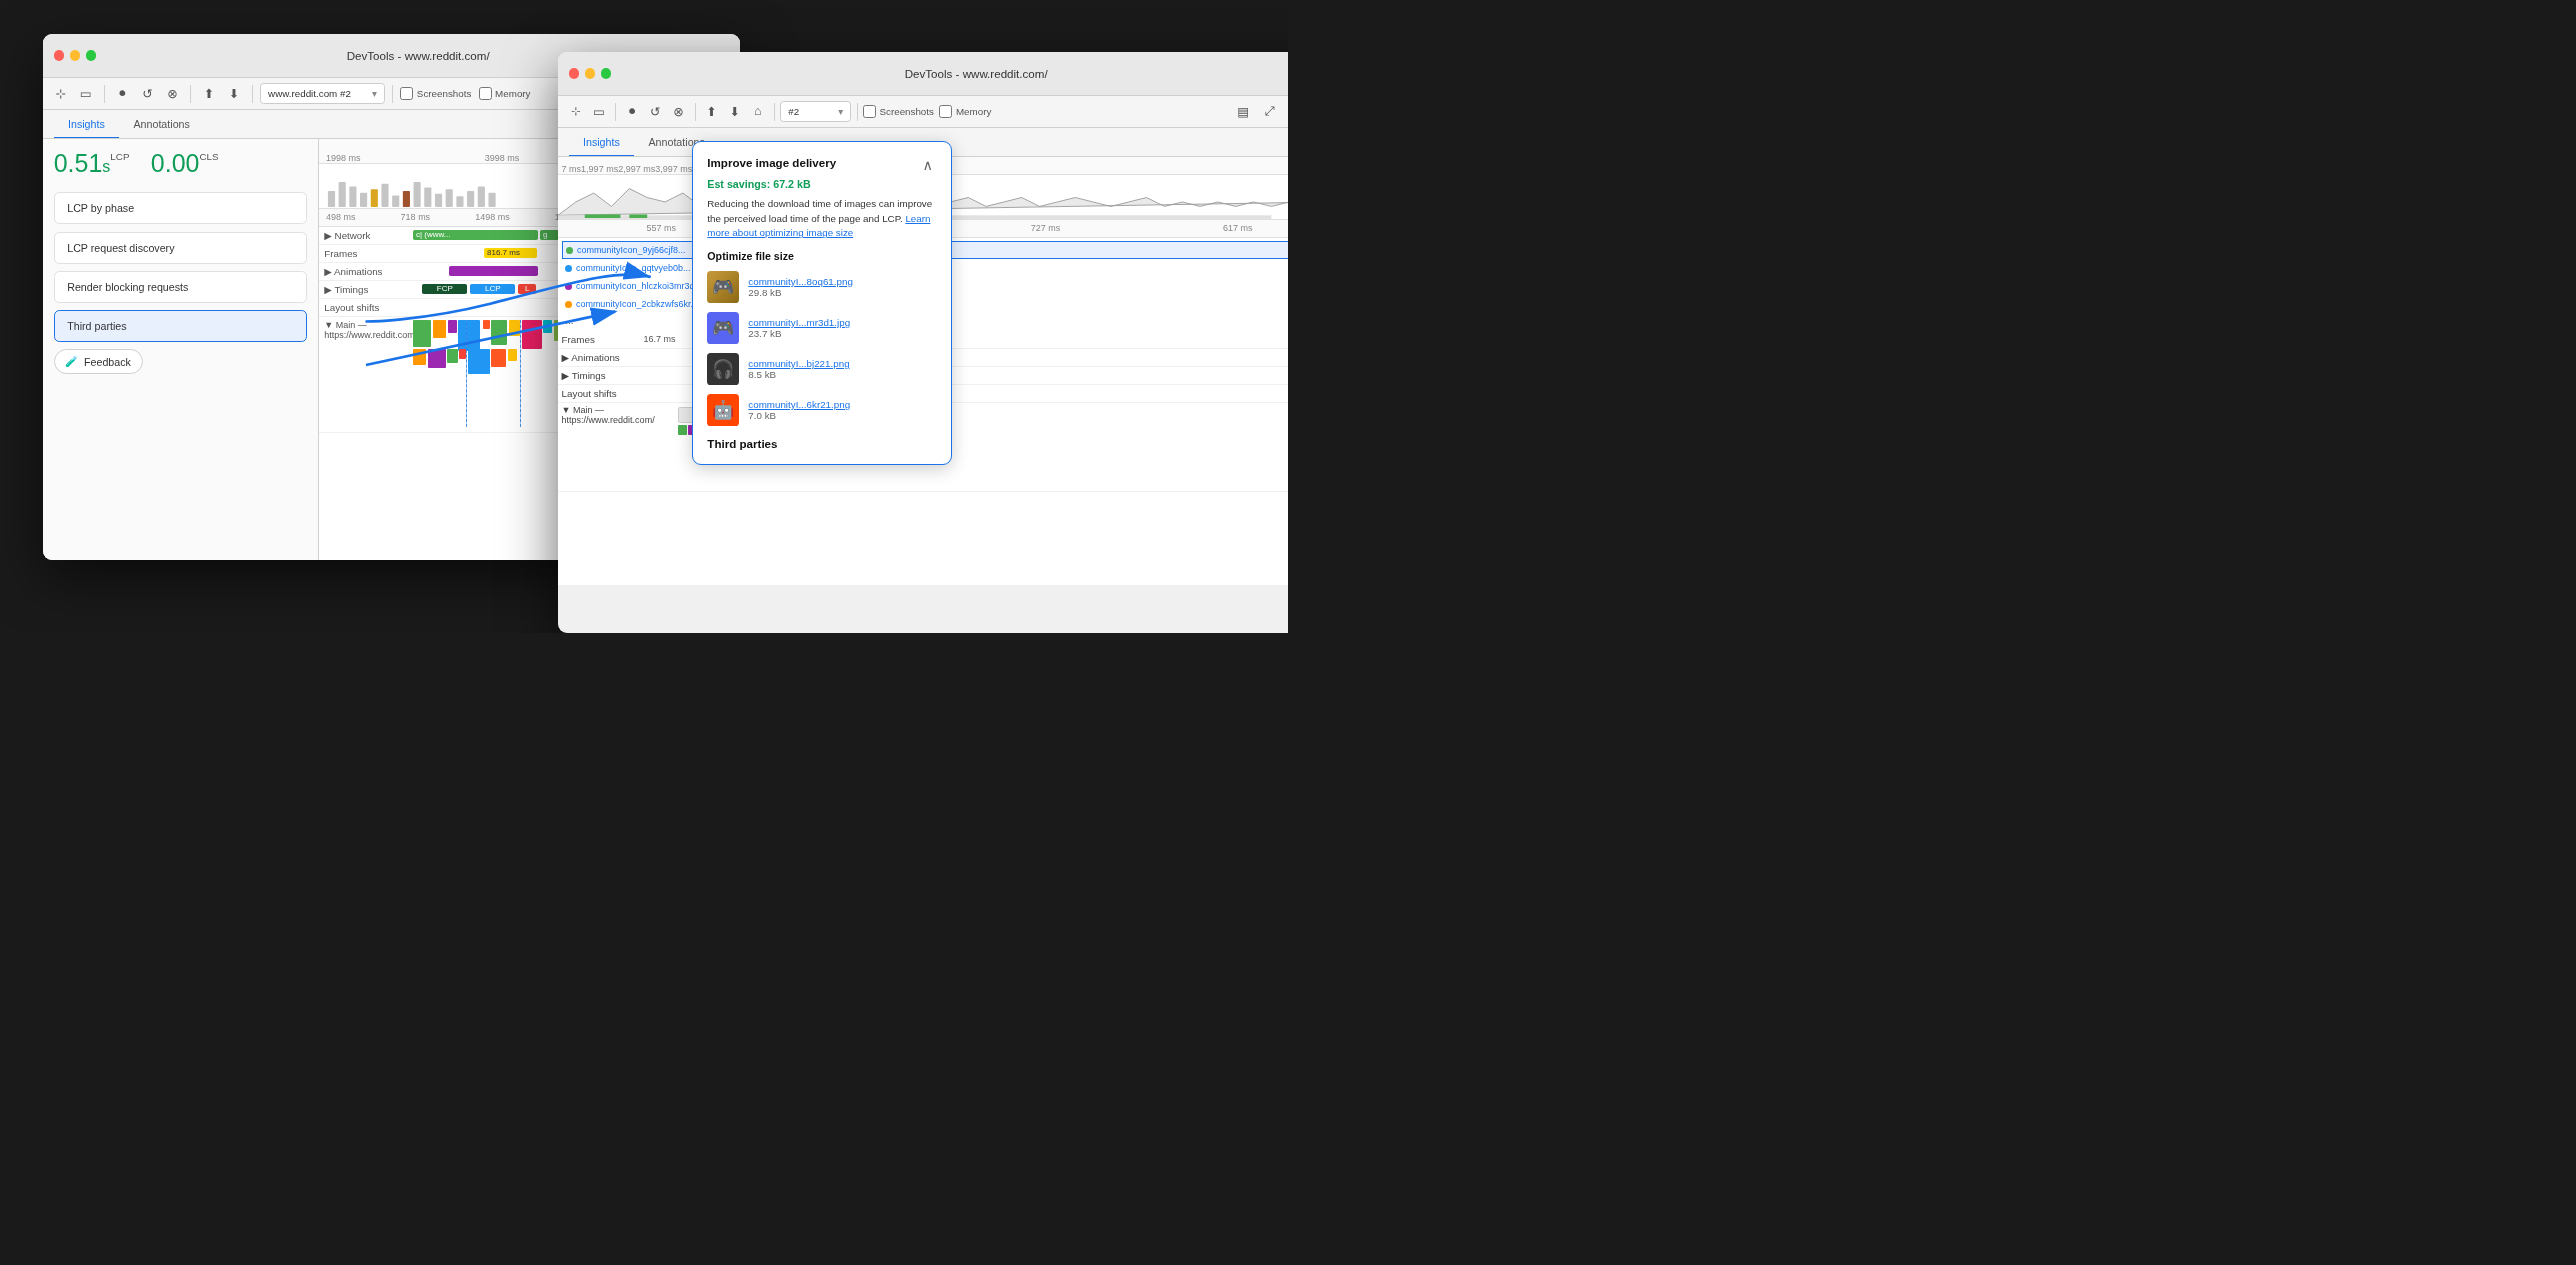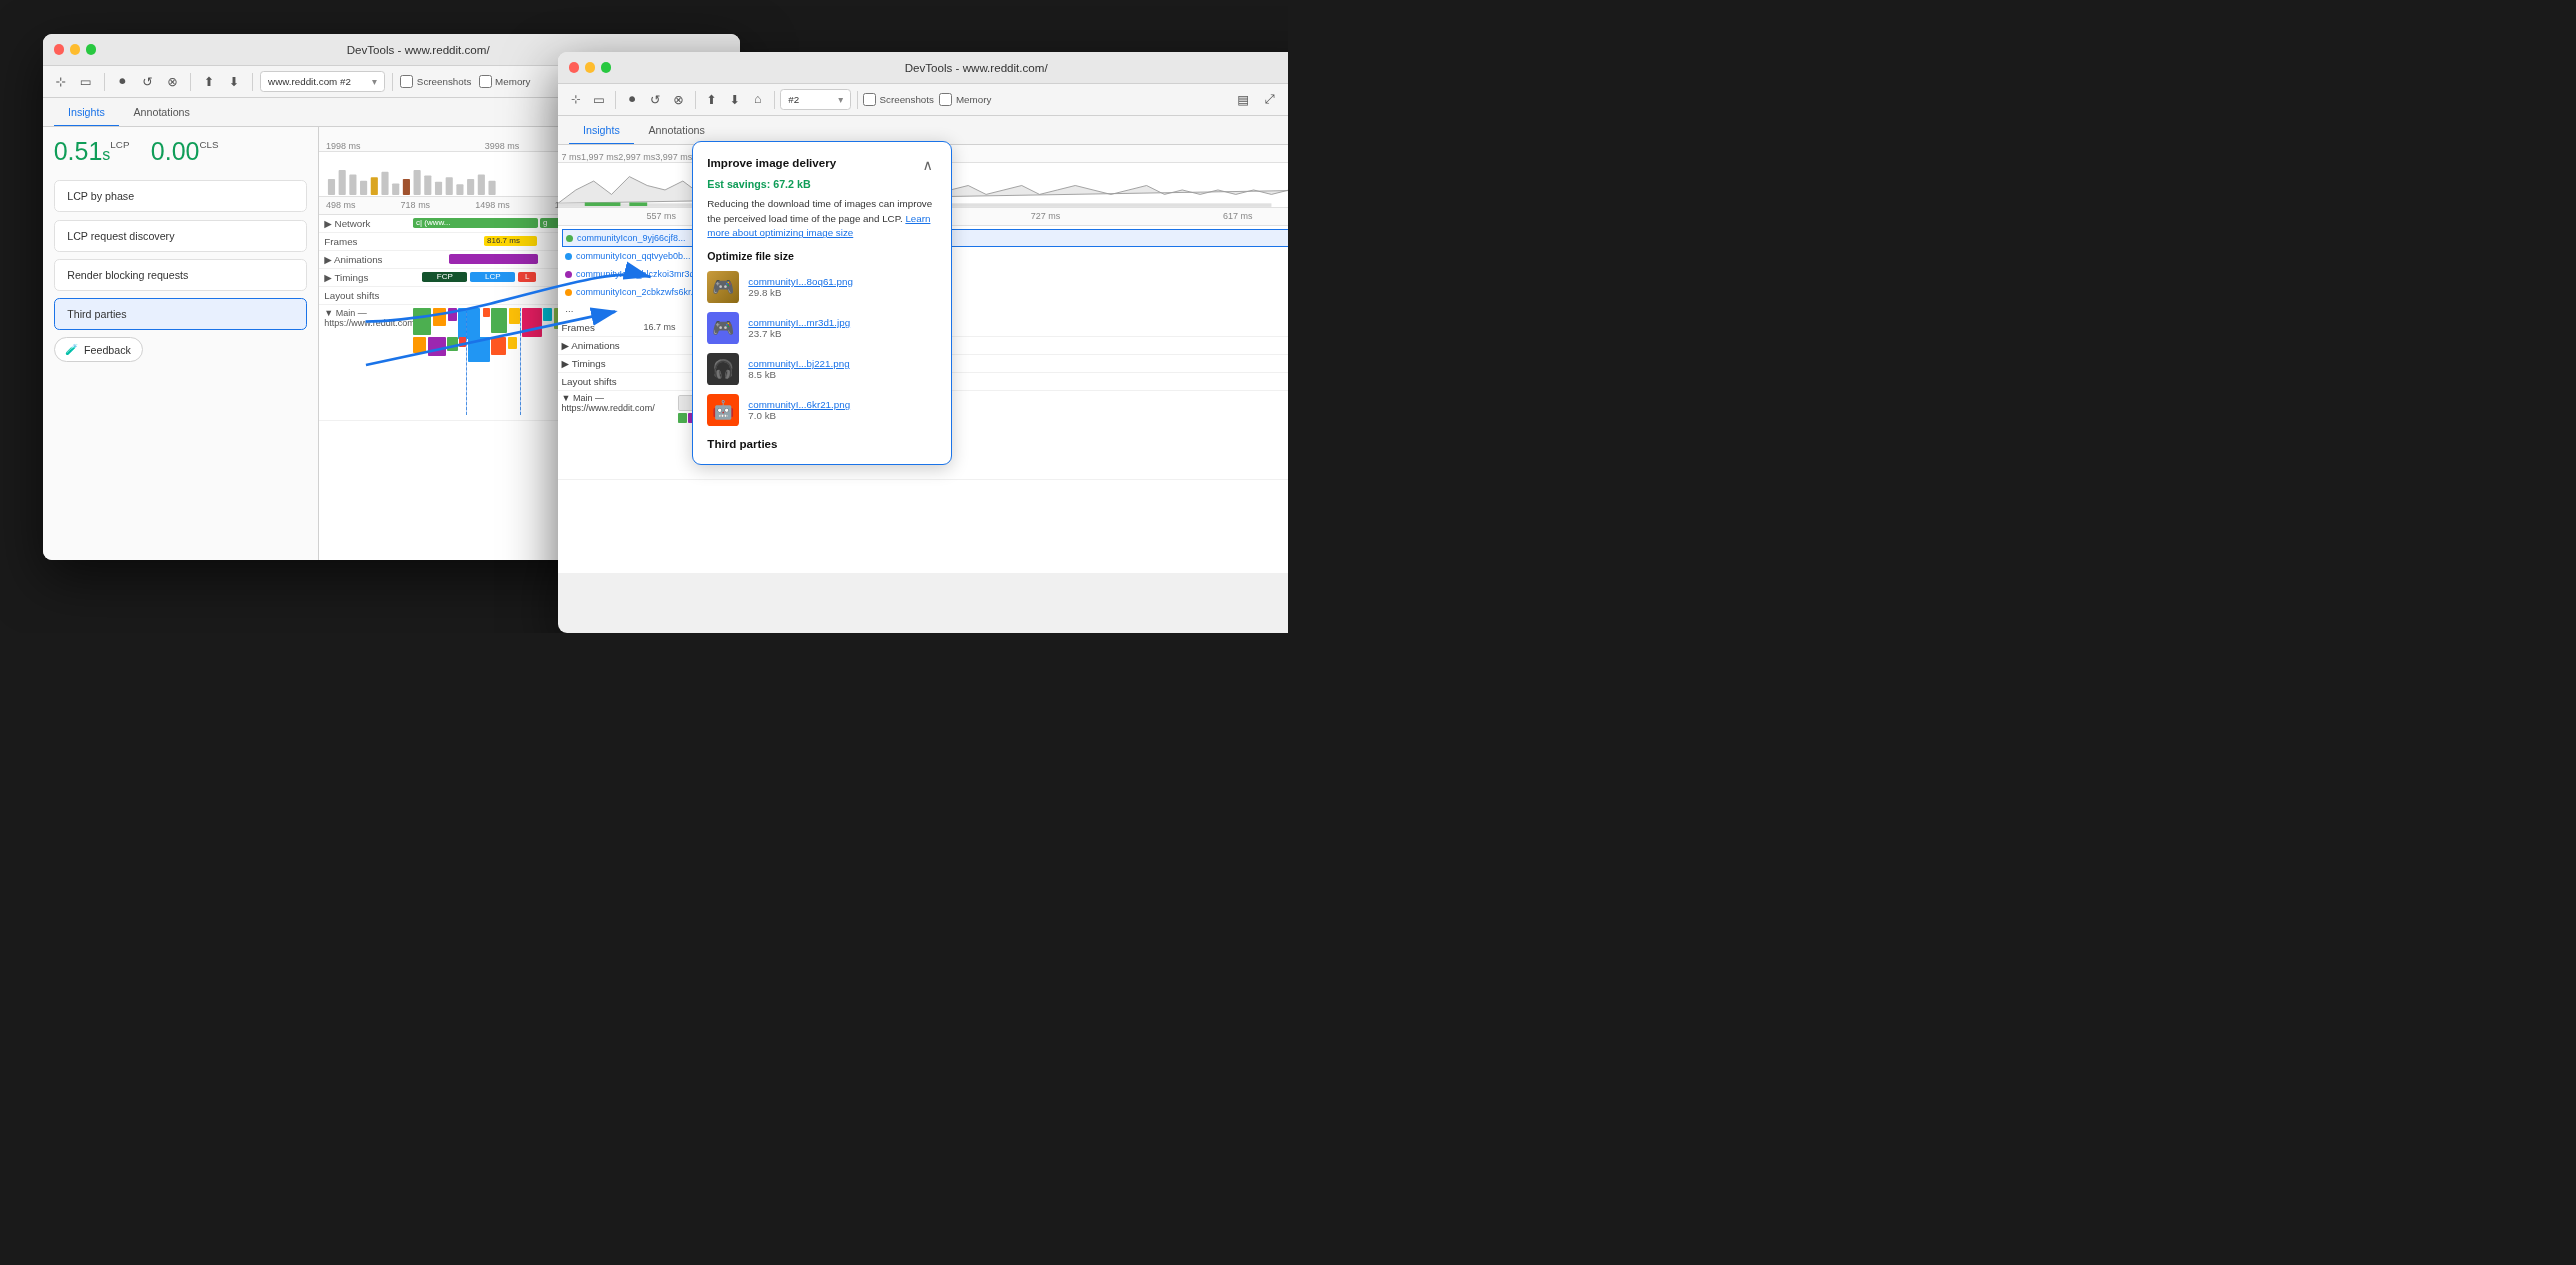--- a/index.html
+++ b/index.html
@@ -17,21 +17,21 @@
     .window {
       position: absolute;
       background: #f0f0f0;
       border-radius: 9px;
       box-shadow: 0 18px 53px rgba(0,0,0,0.6);
       overflow: hidden;
     }
 
     .titlebar {
       background: #e8e8e8;
-      height: 32px;
+      height: 44px;
       display: flex;
       align-items: center;
       padding: 0 10.7px;
       border-bottom: 0.9px solid #d0d0d0;
     }
 
     .traffic-lights {
       display: flex;
       gap: 5.3px;
       margin-right: 10.7px;

